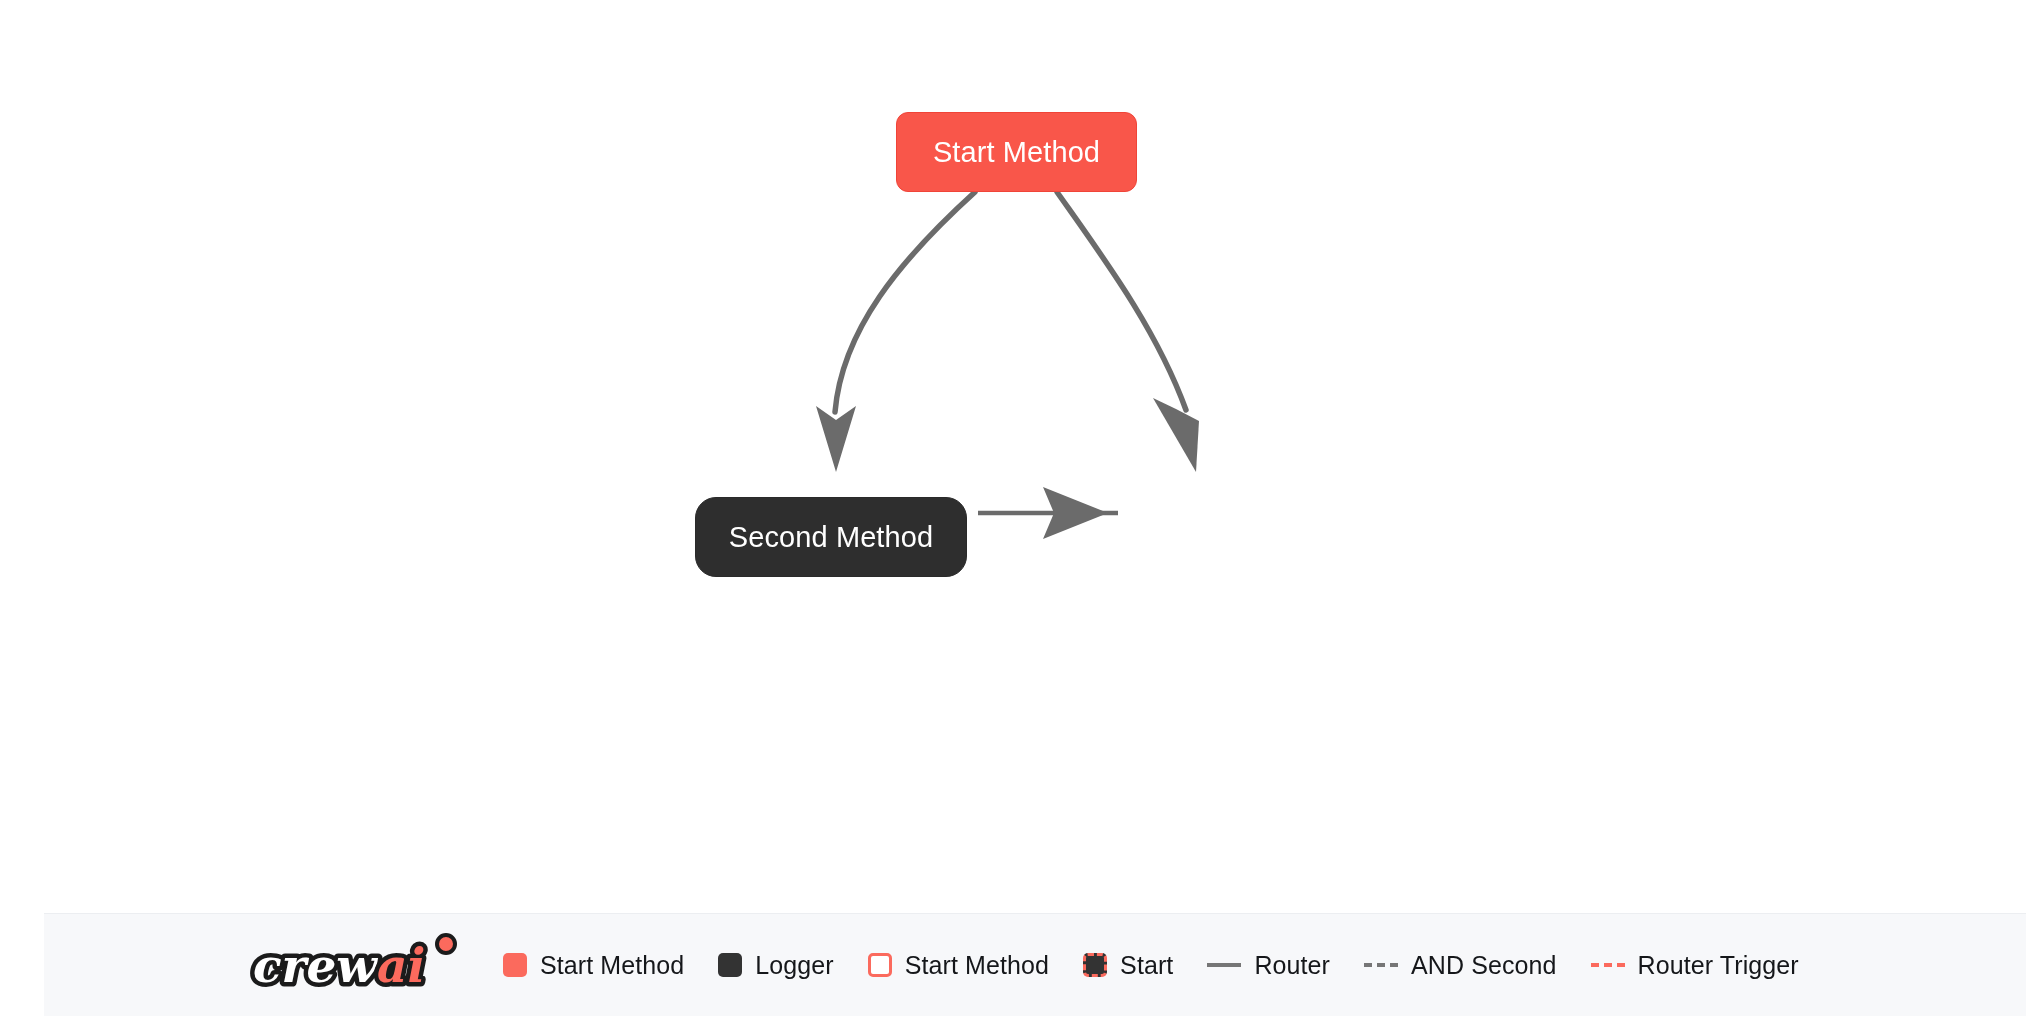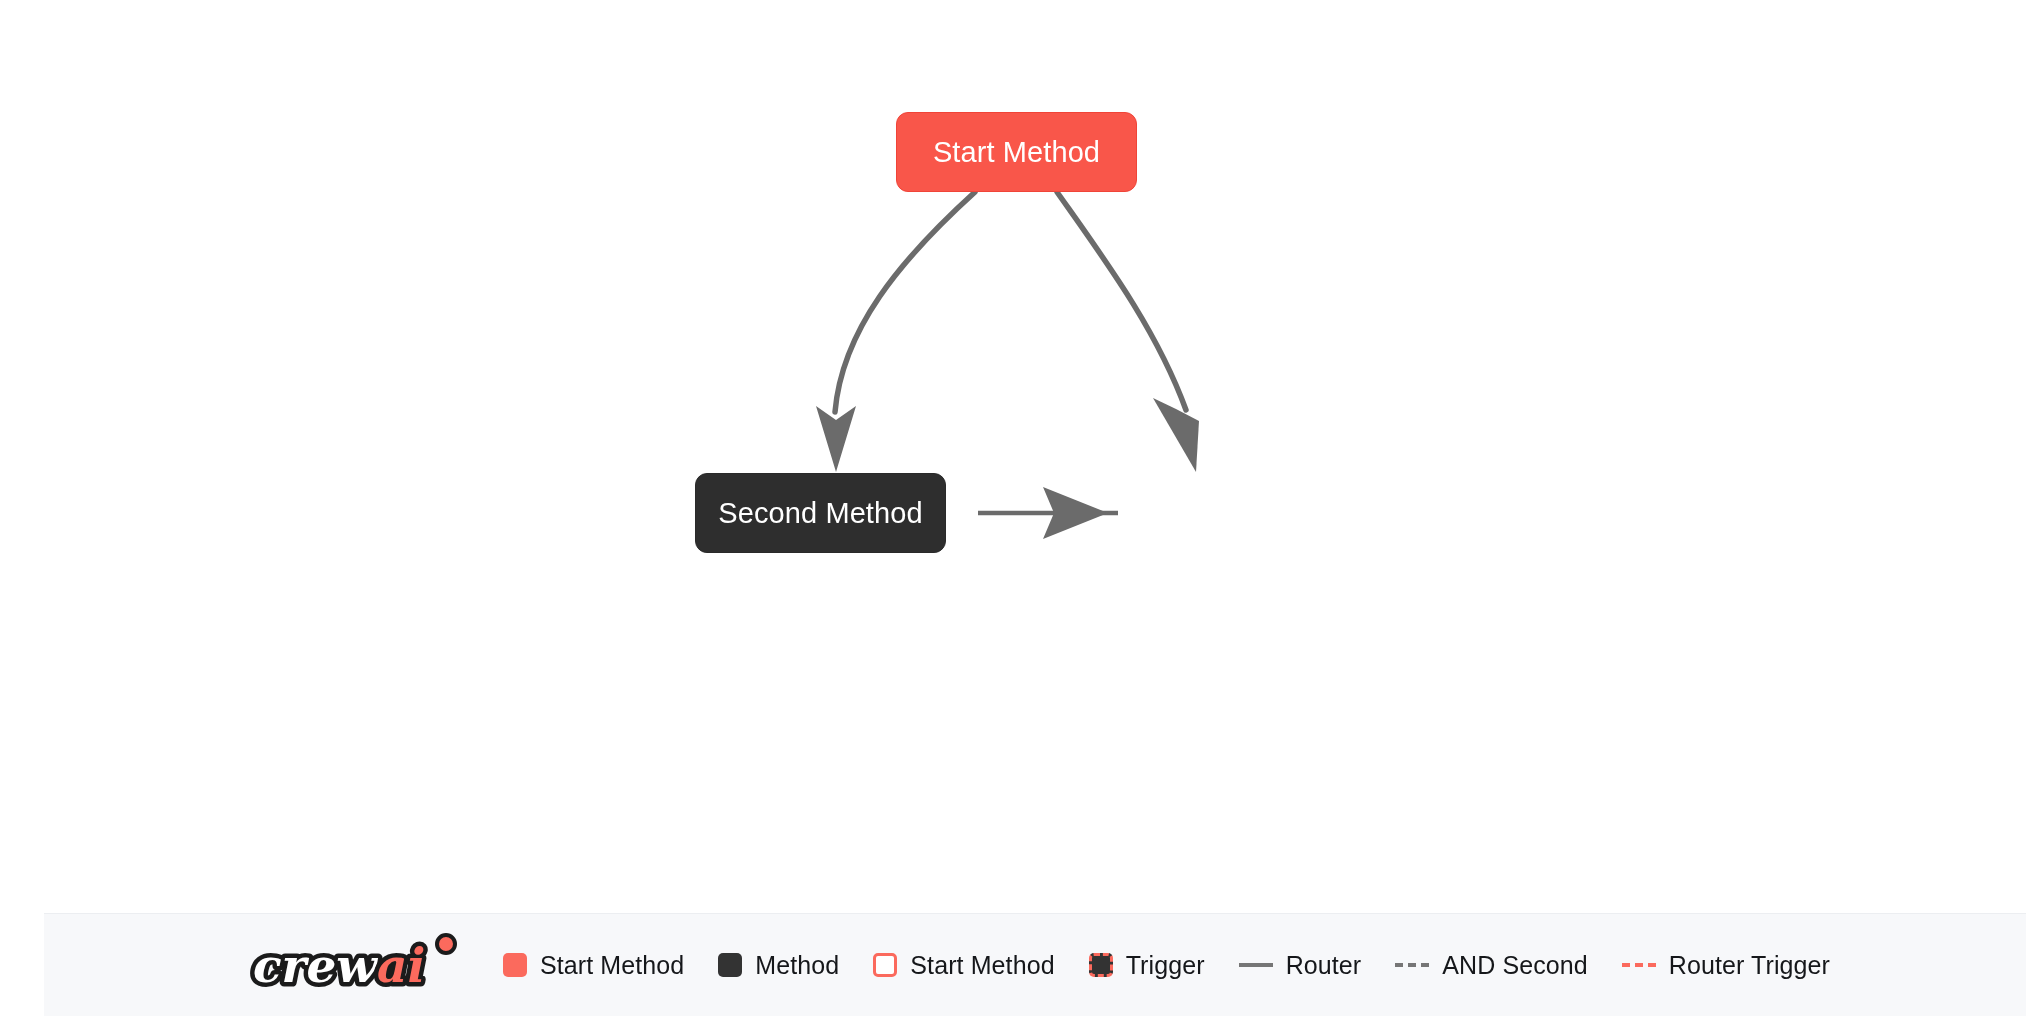--- a/index.html
+++ b/index.html
@@ -61,23 +61,24 @@
   }
 
   #node-start-method {
     left: 896px;
     top: 112px;
     width: 241px;
     height: 80px;
   }
   #node-second-method {
     left: 695px;
-    top: 473px;
-    width: 251px;
+    top: 497px;
+    width: 272px;
     height: 80px;
+    border-radius: 21px;
   }
   #node-logger {
     left: 1118px;
     top: 473px;
     width: 152px;
     height: 80px;
   }
 
   
   #legend-bar {
@@ -197,31 +198,31 @@
 
   <div class="legend-items">
 
     <div class="legend-item">
       <span class="swatch swatch-start"></span>
       <span class="legend-label">Start Method</span>
     </div>
 
     <div class="legend-item">
       <span class="swatch swatch-method"></span>
-      <span class="legend-label">Method</span>
+      <span class="legend-label">Logger</span>
     </div>
 
     <div class="legend-item">
       <span class="swatch swatch-crew"></span>
       <span class="legend-label">Start Method</span>
     </div>
 
     <div class="legend-item">
       <span class="swatch swatch-router"></span>
-      <span class="legend-label">Trigger</span>
+      <span class="legend-label">Start</span>
     </div>
 
     <div class="legend-item">
       <span class="line-swatch line-trigger"></span>
       <span class="legend-label">Router</span>
     </div>
 
     <div class="legend-item">
       <span class="line-swatch line-and-trigger"></span>
       <span class="legend-label">AND Second</span>

